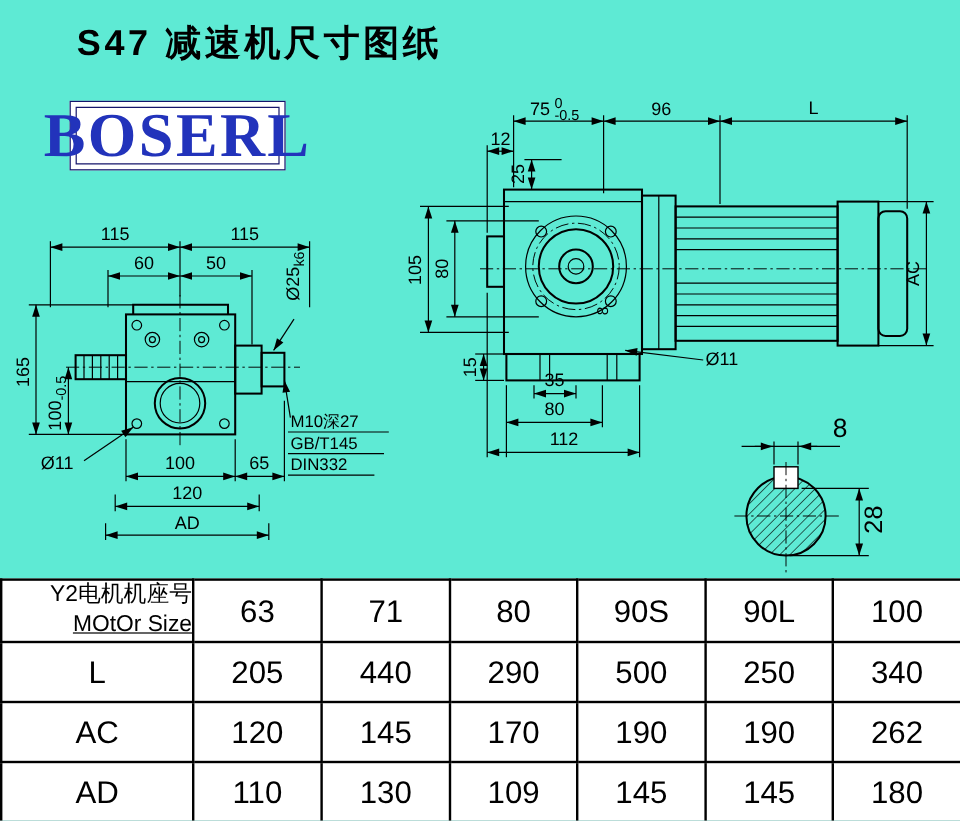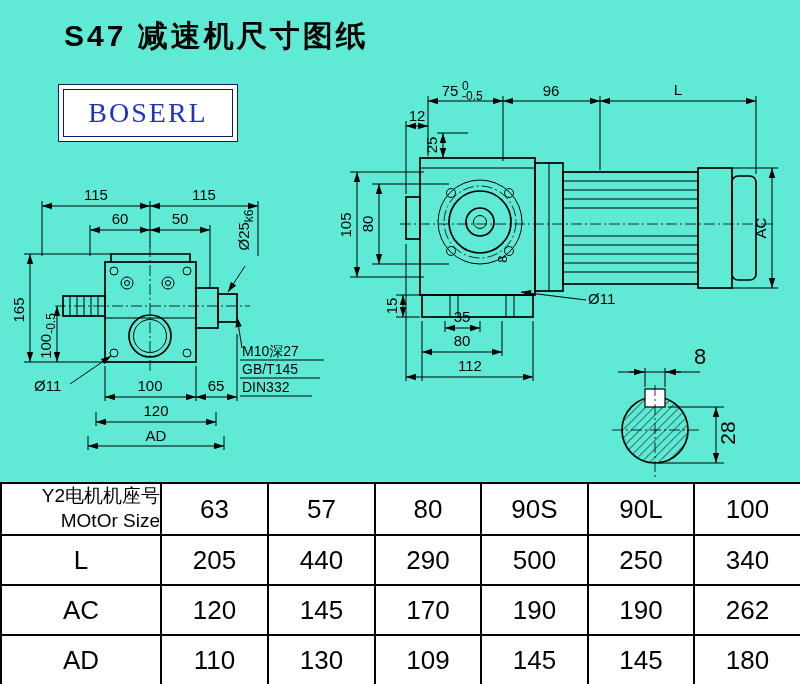--- a/index.html
+++ b/index.html
@@ -7,39 +7,39 @@
   body { width:800px; height:684px; font-family:"Liberation Sans", sans-serif; color:#000; }
   .stage { position:relative; width:800px; height:684px; background:#5eead4; overflow:hidden; }
 
   .title { position:absolute; left:64px; top:16px; font-size:30px; font-weight:bold;
            letter-spacing:3px; color:#000; font-family:"Liberation Sans", sans-serif; }
 
   .logo { position:absolute; left:58px; top:84px; width:180px; height:58px;
           border:1px solid #15156b;
           box-shadow: inset 0 0 0 4px #ffffff, inset 0 0 0 5px #15156b;
           display:flex; align-items:center; justify-content:center; background:#fff; }
-  .logo span { font-family:"Liberation Serif", serif; font-weight:normal; font-size:28px;
+  .logo span { font-family:"Liberation Serif", serif; font-weight:bold; font-size:52px;
                color:#2233bb; letter-spacing:2px; }
 
   svg.drawing { position:absolute; left:0; top:0; width:800px; height:482px; }
   svg text { font-family:"Liberation Sans", sans-serif; fill:#000; }
   .o  { fill:none; stroke:#000; stroke-width:1.7; }   
   .t  { fill:none; stroke:#000; stroke-width:1; }     
   .d  { fill:none; stroke:#000; stroke-width:1; }     
   .cl { fill:none; stroke:#000; stroke-width:0.8; stroke-dasharray:11 3 2 3; } 
   .dt { font-size:15px; }
   .dts { font-size:12px; }
   .note { font-size:14px; }
 
   table.dim-table { position:absolute; left:0; top:482px; width:800px; height:202px;
                     border-collapse:collapse; table-layout:fixed; text-align:center;
                     font-size:26px; color:#000; background:#fff; }
   table.dim-table td { border:2px solid #000; vertical-align:middle; padding:0; }
   td.hdr { font-size:19px; line-height:1.3;text-align:right; }
-  td.hdr .u { }
+  td.hdr .u { text-decoration:underline; }
 </style>
 </head>
 <body>
 
 <div class="stage">
 
   <div class="title">S47 减速机尺寸图纸</div>
 
   <div class="logo">
     <span>BOSERL</span>
@@ -252,21 +252,21 @@
         <col style="width:106px">
         <col style="width:107px">
     </colgroup>
     <tbody>
       <tr style="height:52px">
         <td class="hdr">
           <div>Y2电机机座号</div>
           <div class="u">MOtOr Size</div>
         </td>
         <td>63</td>
-        <td>57</td>
+        <td>71</td>
         <td>80</td>
         <td>90S</td>
         <td>90L</td>
         <td>100</td>
       </tr>
       <tr style="height:50px">
         <td>L</td>
         <td>205</td>
         <td>440</td>
         <td>290</td>

